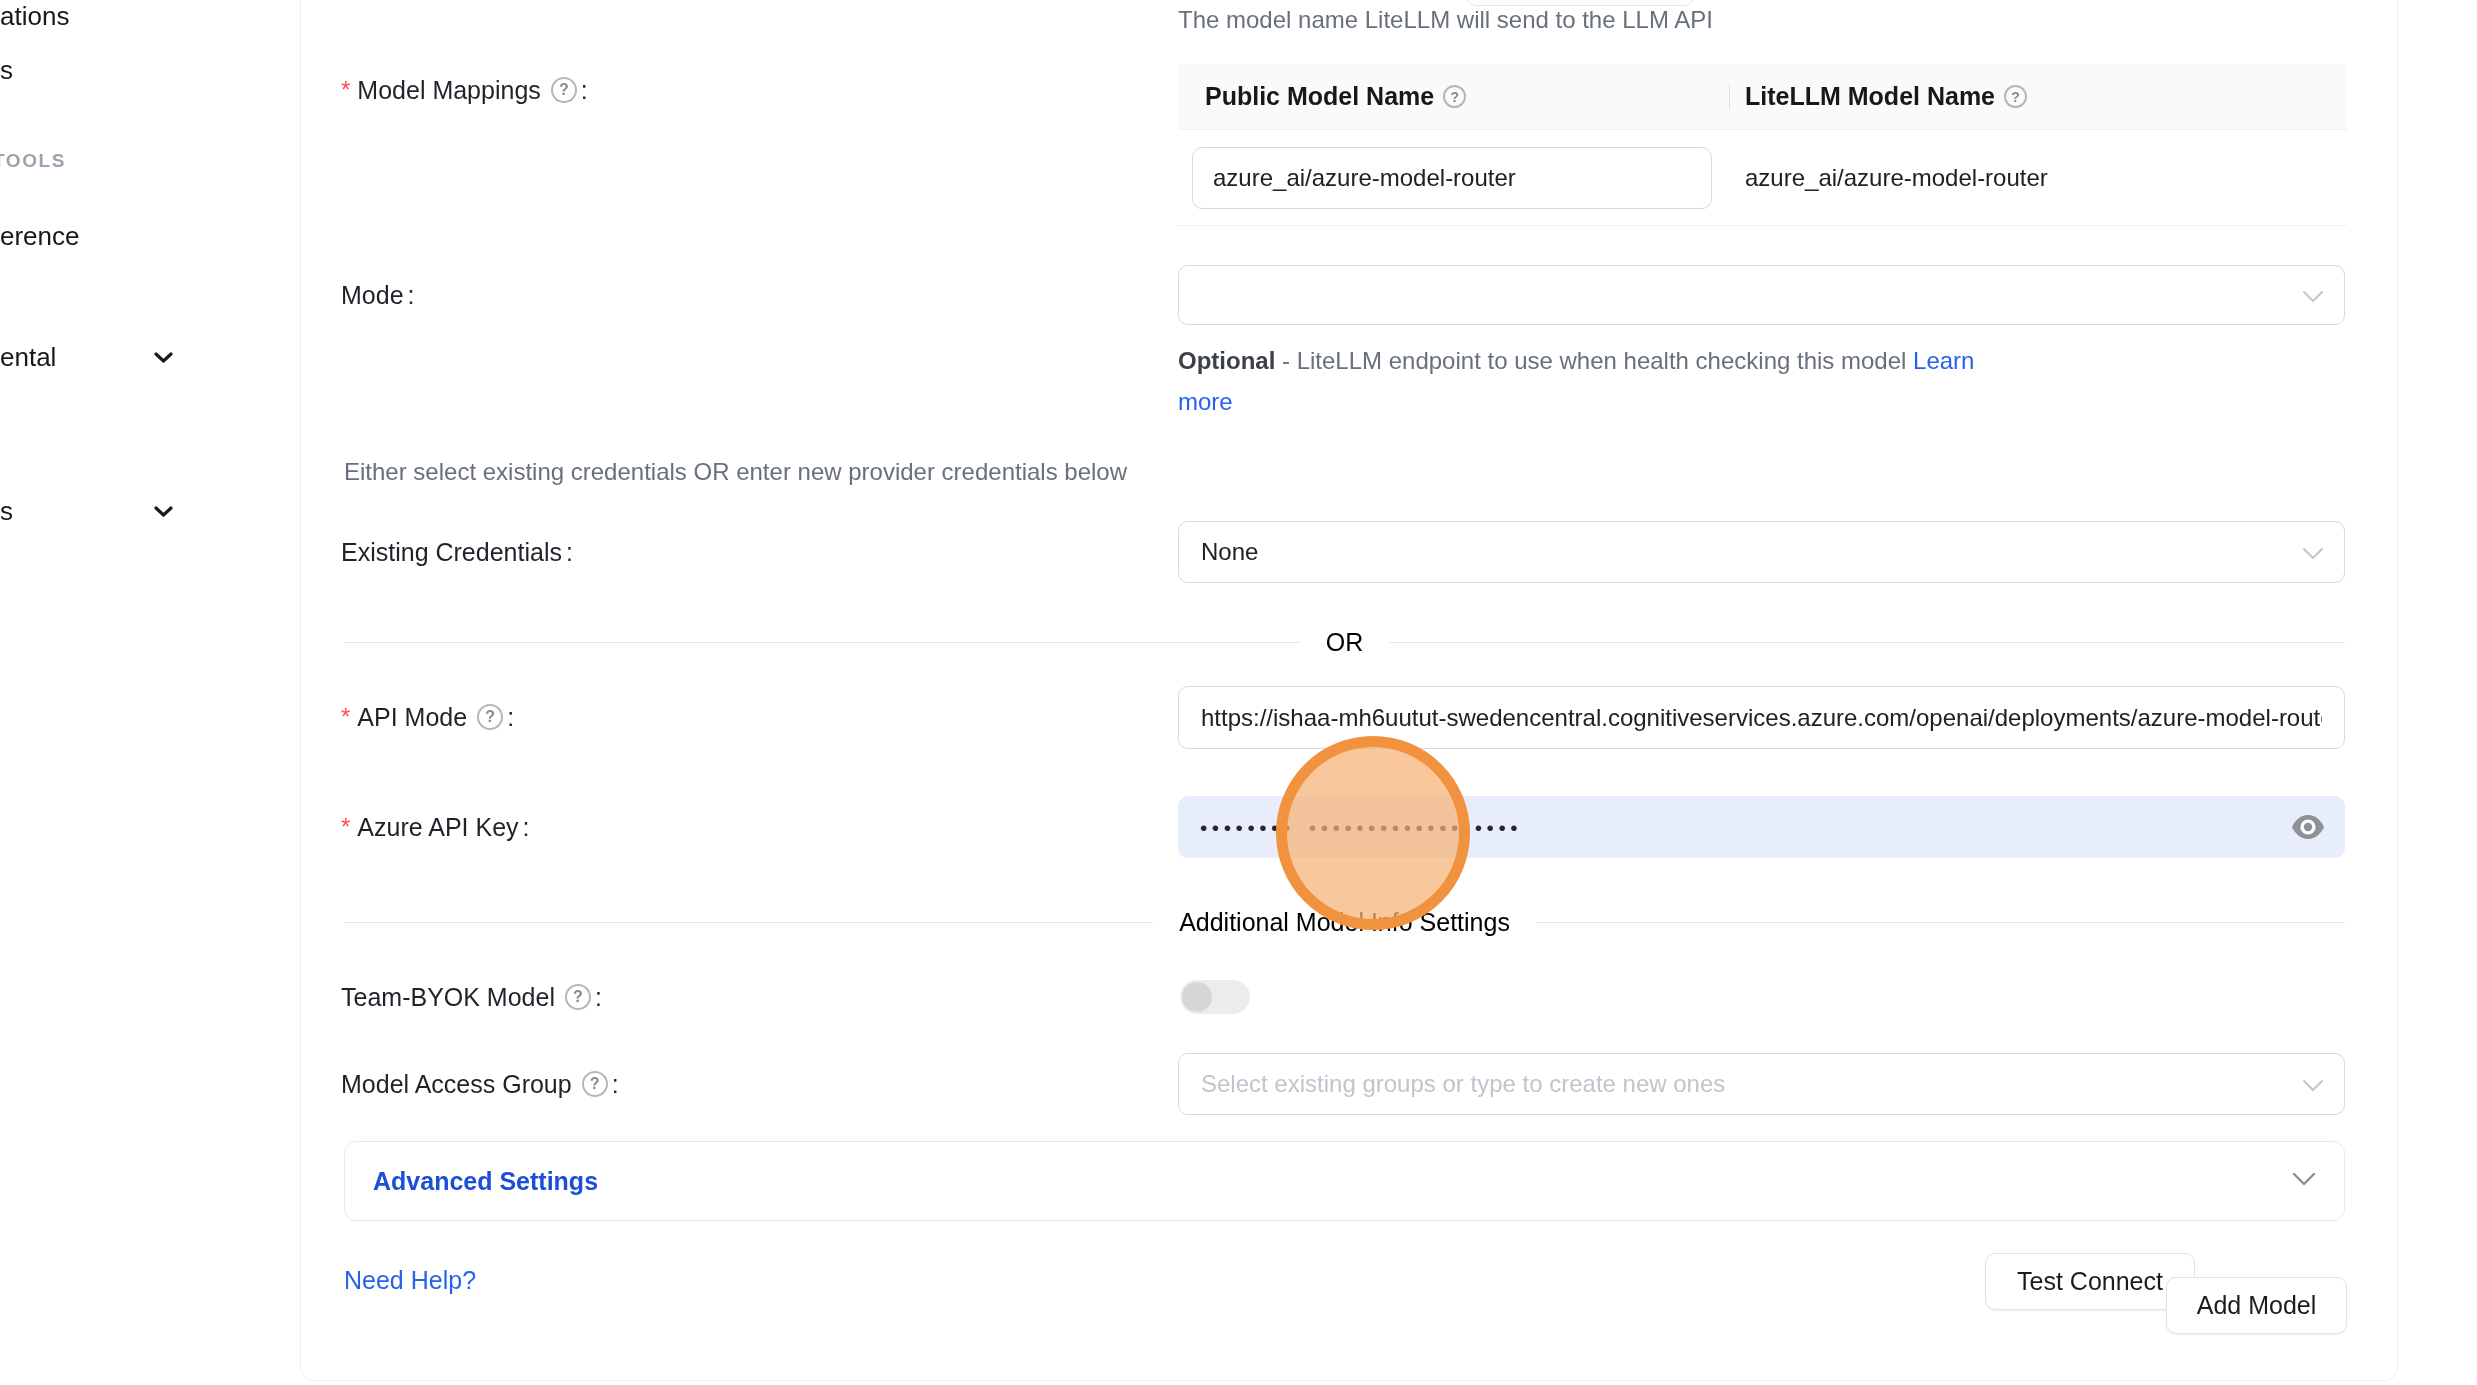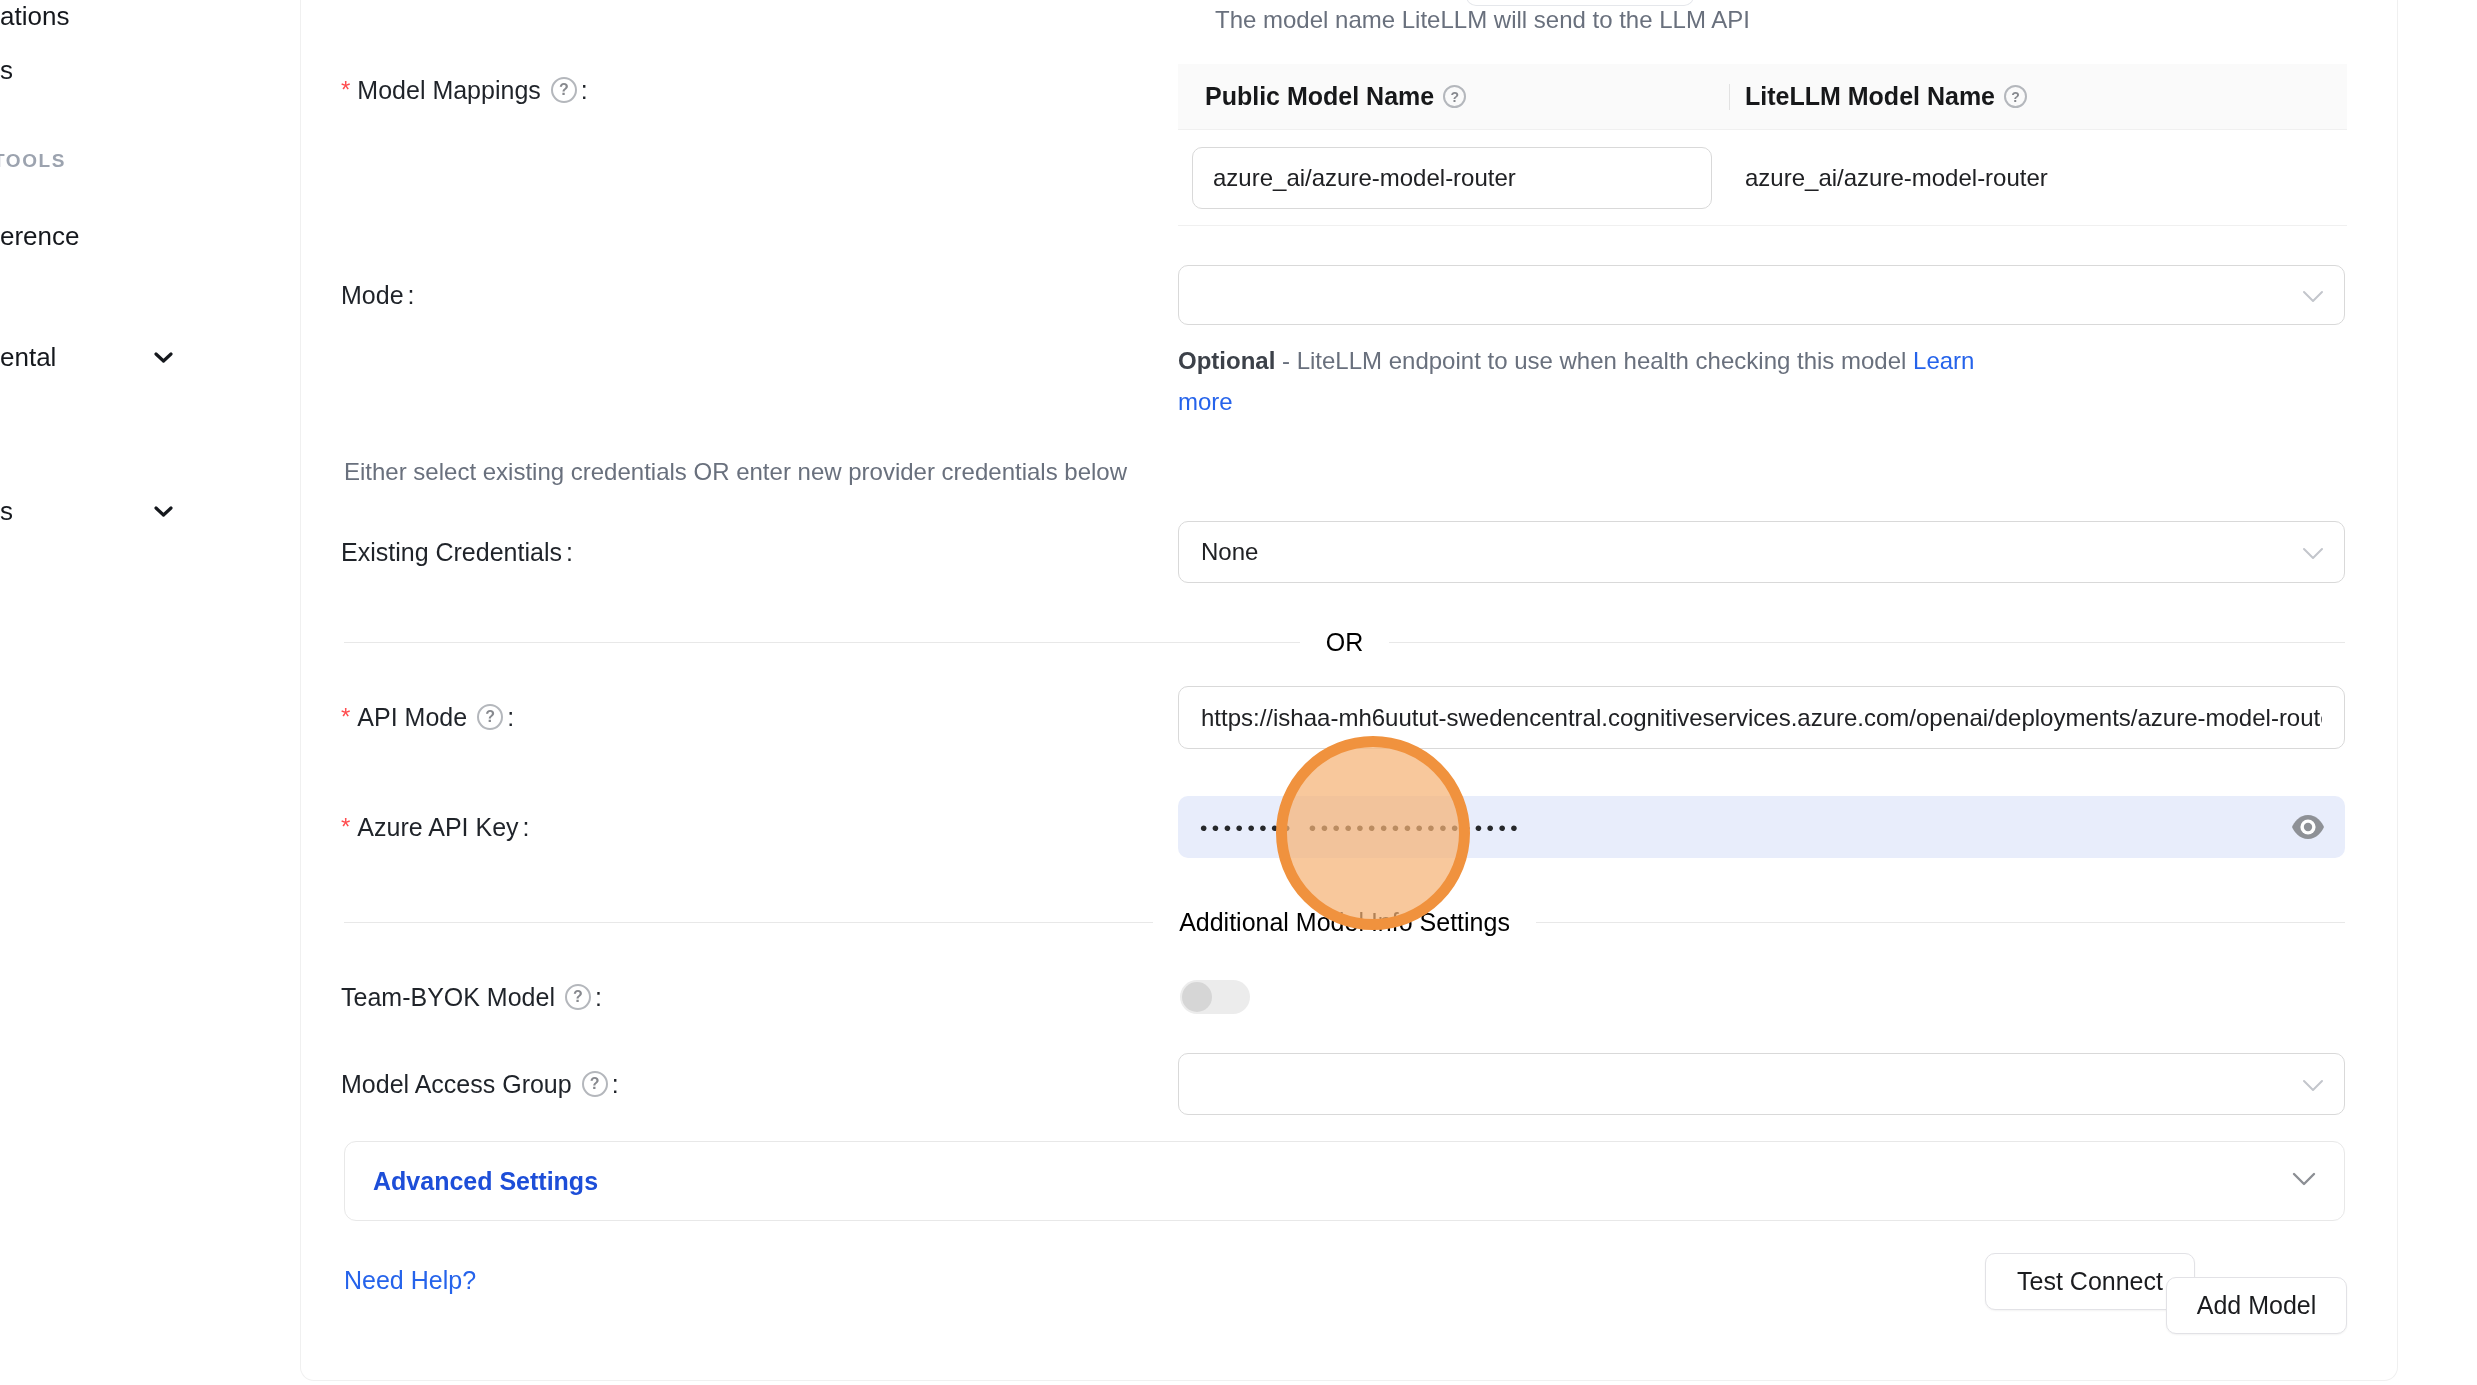--- a/index.html
+++ b/index.html
@@ -20,21 +20,21 @@
   .card {
     position: absolute; left: 300px; top: 0; width: 2098px; height: 1381px;
     background: #fff; border: 1px solid #f0f0f0; border-top: none;
     border-radius: 0 0 14px 14px;
   }
   .clip-edge {
     position: absolute; left: 1466px; top: -24px; width: 228px; height: 30px;
     border: 1px solid #e5e7eb; border-top: none; border-radius: 0 0 10px 10px;
   }
 
-  .top-hint { position: absolute; left: 1215px; top: 6px; font-size: 24px; color: #69707d; text-align: center; }
+  .top-hint { position: absolute; left: 1178px; top: 6px; font-size: 24px; color: #69707d; text-align: center; }
 
   
   .frow-label {
     position: absolute; left: 341px; height: 48px;
     display: flex; align-items: center; font-size: 25px; color: #1f2329;
     white-space: nowrap;
   }
   .req { color: #ff4d4f; margin-right: 7px; font-size: 24px; }
   .colon { margin-left: 4px; }
   .help-icon {
@@ -254,20 +254,21 @@
 <div class="toggle">
   <div class="knob"></div>
 </div>
 
 <div class="frow-label" style="top:1060px">
   <span>Model Access Group</span>
   <span class="help-icon">?</span>
   <span class="colon">:</span>
 </div>
 <div class="sel" style="top:1053px;height:62px">
+  <span class="placeholder">Select existing groups or type to create new ones</span>
   <span class="chev">
     <svg width="22" height="13" viewBox="0 0 22 13">
         <polyline points="2,2 11,11 20,2" fill="none" stroke="#c3c6cc" stroke-width="2" stroke-linecap="round" stroke-linejoin="round"></polyline>
       </svg>
   </span>
 </div>
 
 <div class="adv-box">
   <span class="adv-title">Advanced Settings</span>
   <span class="chev">

